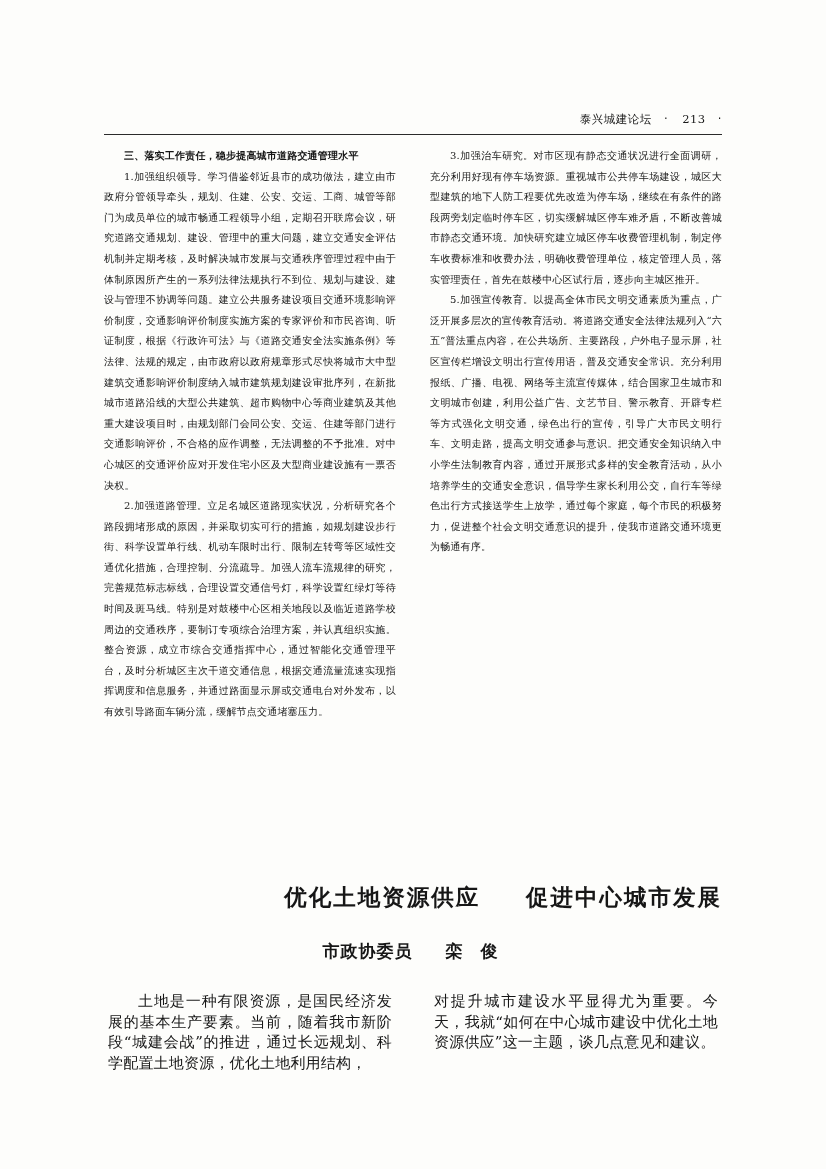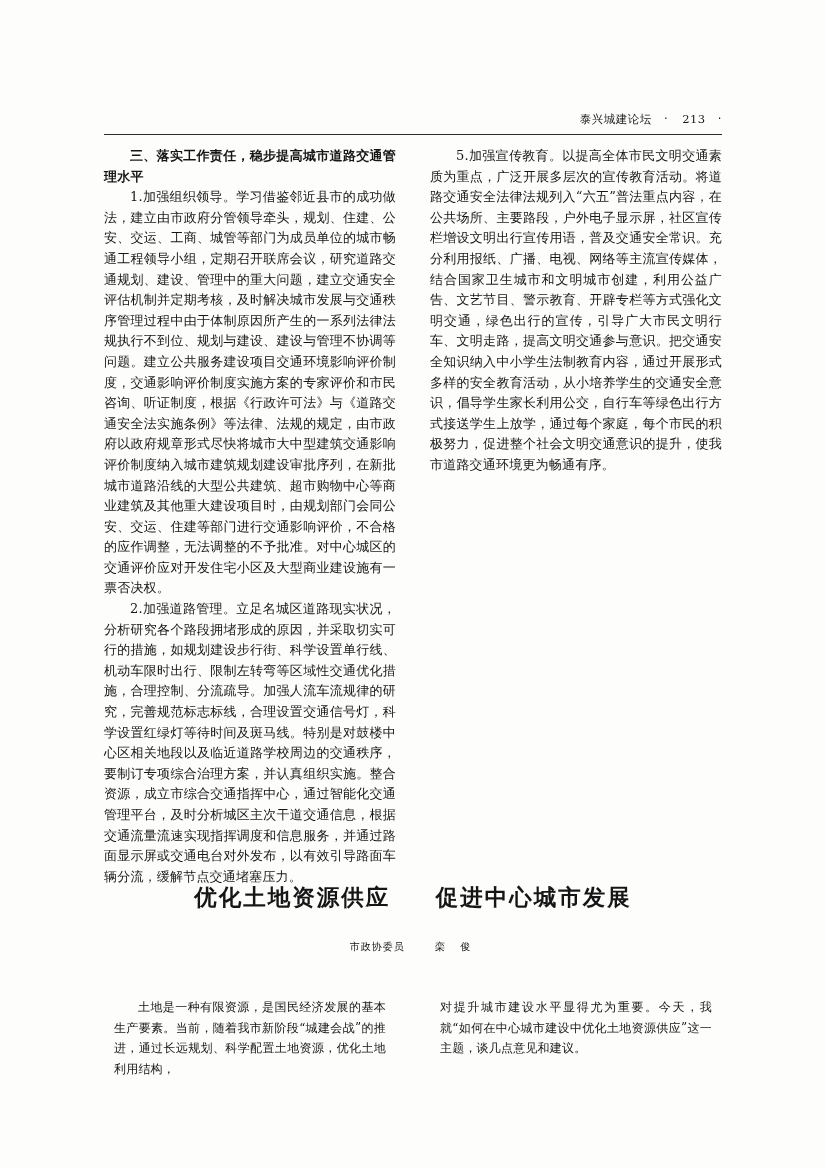--- a/index.html
+++ b/index.html
@@ -57,21 +57,21 @@
     top: 146px;
     width: 618px;
     display: flex;
     gap: 34px;
   }
   .col {
     width: 292px;
   }
   .col p {
     margin: 0;
-    font-size: 13px;
+    font-size: 10px;
     line-height: 20.6px;
     text-align: justify;
     text-justify: inter-character;
     letter-spacing: 0.2px;
   }
   .indent2 { text-indent: 2em; }
   .secthead {
     font-size: 12.9px;
     font-weight: bold;
     line-height: 21px;
@@ -87,47 +87,49 @@
     top: 880px;
     width: 618px;
     text-align: center;
   }
   .article-title {
     font-size: 22.5px;
     font-weight: bold;
     letter-spacing: 2px;
     line-height: 34px;
     margin: 0;
+    text-align: right;
   }
   .article-title .gap {
     display: inline-block;
     width: 26px;
   }
   .byline {
     margin-top: 26px;
-    font-size: 10px;
+    font-size: 17px;
     letter-spacing: 1px;
+    font-weight: bold;
   }
   .byline .name {
     margin-left: 26px;
     letter-spacing: 6px;
   }
 
   
   .cols2 {
     position: absolute;
     left: 104px;
     top: 987px;
     width: 618px;
     display: flex;
     gap: 34px;
   }
   .cols2 .col p {
-    margin: 10px;
-    font-size: 12px;
+    margin: 4px;
+    font-size: 15px;
     line-height: 20.6px;
     text-align: justify;
     text-justify: inter-character;
     letter-spacing: 0.2px;
   }
 </style>
 </head>
 <body>
 
 <div class="page">
@@ -141,20 +143,21 @@
 
   <div class="rule"></div>
 
   <div class="cols">
     <div class="col">
       <p class="secthead">三、落实工作责任，稳步提高城市道路交通管理水平</p>
       <p class="indent2">1.加强组织领导。学习借鉴邻近县市的成功做法，建立由市政府分管领导牵头，规划、住建、公安、交运、工商、城管等部门为成员单位的城市畅通工程领导小组，定期召开联席会议，研究道路交通规划、建设、管理中的重大问题，建立交通安全评估机制并定期考核，及时解决城市发展与交通秩序管理过程中由于体制原因所产生的一系列法律法规执行不到位、规划与建设、建设与管理不协调等问题。建立公共服务建设项目交通环境影响评价制度，交通影响评价制度实施方案的专家评价和市民咨询、听证制度，根据《行政许可法》与《道路交通安全法实施条例》等法律、法规的规定，由市政府以政府规章形式尽快将城市大中型建筑交通影响评价制度纳入城市建筑规划建设审批序列，在新批城市道路沿线的大型公共建筑、超市购物中心等商业建筑及其他重大建设项目时，由规划部门会同公安、交运、住建等部门进行交通影响评价，不合格的应作调整，无法调整的不予批准。对中心城区的交通评价应对开发住宅小区及大型商业建设施有一票否决权。</p>
       <p class="indent2">2.加强道路管理。立足名城区道路现实状况，分析研究各个路段拥堵形成的原因，并采取切实可行的措施，如规划建设步行街、科学设置单行线、机动车限时出行、限制左转弯等区域性交通优化措施，合理控制、分流疏导。加强人流车流规律的研究，完善规范标志标线，合理设置交通信号灯，科学设置红绿灯等待时间及斑马线。特别是对鼓楼中心区相关地段以及临近道路学校周边的交通秩序，要制订专项综合治理方案，并认真组织实施。整合资源，成立市综合交通指挥中心，通过智能化交通管理平台，及时分析城区主次干道交通信息，根据交通流量流速实现指挥调度和信息服务，并通过路面显示屏或交通电台对外发布，以有效引导路面车辆分流，缓解节点交通堵塞压力。</p>
     </div>
     <div class="col">
+      <p class="indent2">3.加强治车研究。对市区现有静态交通状况进行全面调研，充分利用好现有停车场资源。重视城市公共停车场建设，城区大型建筑的地下人防工程要优先改造为停车场，继续在有条件的路段两旁划定临时停车区，切实缓解城区停车难矛盾，不断改善城市静态交通环境。加快研究建立城区停车收费管理机制，制定停车收费标准和收费办法，明确收费管理单位，核定管理人员，落实管理责任，首先在鼓楼中心区试行后，逐步向主城区推开。</p>
       <p class="indent2">5.加强宣传教育。以提高全体市民文明交通素质为重点，广泛开展多层次的宣传教育活动。将道路交通安全法律法规列入“六五”普法重点内容，在公共场所、主要路段，户外电子显示屏，社区宣传栏增设文明出行宣传用语，普及交通安全常识。充分利用报纸、广播、电视、网络等主流宣传媒体，结合国家卫生城市和文明城市创建，利用公益广告、文艺节目、警示教育、开辟专栏等方式强化文明交通，绿色出行的宣传，引导广大市民文明行车、文明走路，提高文明交通参与意识。把交通安全知识纳入中小学生法制教育内容，通过开展形式多样的安全教育活动，从小培养学生的交通安全意识，倡导学生家长利用公交，自行车等绿色出行方式接送学生上放学，通过每个家庭，每个市民的积极努力，促进整个社会文明交通意识的提升，使我市道路交通环境更为畅通有序。</p>
     </div>
   </div>
 
   <div class="article">
     <h1 class="article-title">
       <span>优化土地资源供应</span>
       <span class="gap"></span>
       <span>促进中心城市发展</span>
     </h1>

